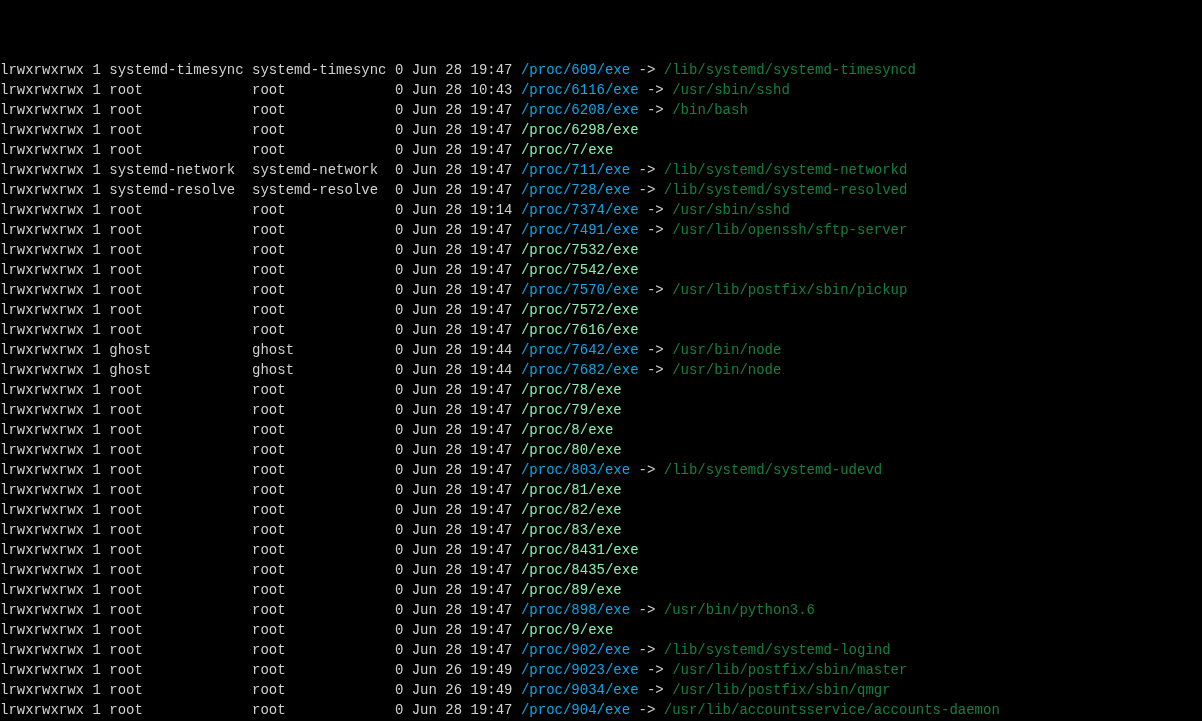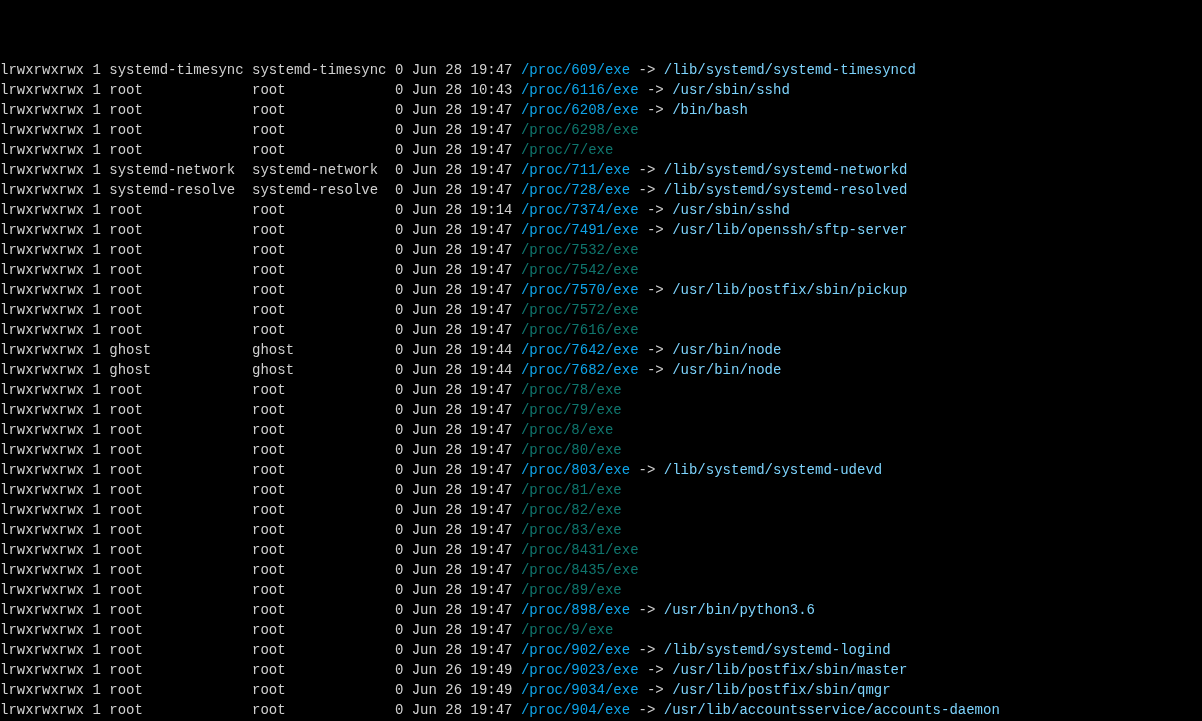--- a/index.html
+++ b/index.html
@@ -8,22 +8,22 @@
     font-family: "Consolas", "Courier New", monospace;
     font-size: 14px;
     line-height: 20px;
     margin: 0;
     padding: 0;
     white-space: pre;
   }
   .row { white-space: pre; }
   .perm { color: #d0d0d0; }
   .cyan { color: #0ea5e9; }
-  .red  { color: #0f766e; text-align: center; }
-  .green{ color: #7dd3fc; margin-top: 48px; }
+  .red  { color: #86efac; text-align: center; }
+  .green{ color: #15803d; margin-top: 48px; }
   .attr { color: #d0d0d0; }
 </style>
 </head>
 <body>
 
 
 <div id="listing"><div class="row"><span class="perm">lrwxrwxrwx</span><span class="attr"> 1 </span><span class="attr">systemd-timesync </span><span class="attr">systemd-timesync </span><span class="attr">0 </span><span class="attr">Jun 28 19:47</span> <span class="cyan">/proc/609/exe</span><span class="attr"> -&gt; </span><span class="green">/lib/systemd/systemd-timesyncd</span></div><div class="row"><span class="perm">lrwxrwxrwx</span><span class="attr"> 1 </span><span class="attr">root             </span><span class="attr">root             </span><span class="attr">0 </span><span class="attr">Jun 28 10:43</span> <span class="cyan">/proc/6116/exe</span><span class="attr"> -&gt; </span><span class="green">/usr/sbin/sshd</span></div><div class="row"><span class="perm">lrwxrwxrwx</span><span class="attr"> 1 </span><span class="attr">root             </span><span class="attr">root             </span><span class="attr">0 </span><span class="attr">Jun 28 19:47</span> <span class="cyan">/proc/6208/exe</span><span class="attr"> -&gt; </span><span class="green">/bin/bash</span></div><div class="row"><span class="perm">lrwxrwxrwx</span><span class="attr"> 1 </span><span class="attr">root             </span><span class="attr">root             </span><span class="attr">0 </span><span class="attr">Jun 28 19:47</span> <span class="red">/proc/6298/exe</span></div><div class="row"><span class="perm">lrwxrwxrwx</span><span class="attr"> 1 </span><span class="attr">root             </span><span class="attr">root             </span><span class="attr">0 </span><span class="attr">Jun 28 19:47</span> <span class="red">/proc/7/exe</span></div><div class="row"><span class="perm">lrwxrwxrwx</span><span class="attr"> 1 </span><span class="attr">systemd-network  </span><span class="attr">systemd-network  </span><span class="attr">0 </span><span class="attr">Jun 28 19:47</span> <span class="cyan">/proc/711/exe</span><span class="attr"> -&gt; </span><span class="green">/lib/systemd/systemd-networkd</span></div><div class="row"><span class="perm">lrwxrwxrwx</span><span class="attr"> 1 </span><span class="attr">systemd-resolve  </span><span class="attr">systemd-resolve  </span><span class="attr">0 </span><span class="attr">Jun 28 19:47</span> <span class="cyan">/proc/728/exe</span><span class="attr"> -&gt; </span><span class="green">/lib/systemd/systemd-resolved</span></div><div class="row"><span class="perm">lrwxrwxrwx</span><span class="attr"> 1 </span><span class="attr">root             </span><span class="attr">root             </span><span class="attr">0 </span><span class="attr">Jun 28 19:14</span> <span class="cyan">/proc/7374/exe</span><span class="attr"> -&gt; </span><span class="green">/usr/sbin/sshd</span></div><div class="row"><span class="perm">lrwxrwxrwx</span><span class="attr"> 1 </span><span class="attr">root             </span><span class="attr">root             </span><span class="attr">0 </span><span class="attr">Jun 28 19:47</span> <span class="cyan">/proc/7491/exe</span><span class="attr"> -&gt; </span><span class="green">/usr/lib/openssh/sftp-server</span></div><div class="row"><span class="perm">lrwxrwxrwx</span><span class="attr"> 1 </span><span class="attr">root             </span><span class="attr">root             </span><span class="attr">0 </span><span class="attr">Jun 28 19:47</span> <span class="red">/proc/7532/exe</span></div><div class="row"><span class="perm">lrwxrwxrwx</span><span class="attr"> 1 </span><span class="attr">root             </span><span class="attr">root             </span><span class="attr">0 </span><span class="attr">Jun 28 19:47</span> <span class="red">/proc/7542/exe</span></div><div class="row"><span class="perm">lrwxrwxrwx</span><span class="attr"> 1 </span><span class="attr">root             </span><span class="attr">root             </span><span class="attr">0 </span><span class="attr">Jun 28 19:47</span> <span class="cyan">/proc/7570/exe</span><span class="attr"> -&gt; </span><span class="green">/usr/lib/postfix/sbin/pickup</span></div><div class="row"><span class="perm">lrwxrwxrwx</span><span class="attr"> 1 </span><span class="attr">root             </span><span class="attr">root             </span><span class="attr">0 </span><span class="attr">Jun 28 19:47</span> <span class="red">/proc/7572/exe</span></div><div class="row"><span class="perm">lrwxrwxrwx</span><span class="attr"> 1 </span><span class="attr">root             </span><span class="attr">root             </span><span class="attr">0 </span><span class="attr">Jun 28 19:47</span> <span class="red">/proc/7616/exe</span></div><div class="row"><span class="perm">lrwxrwxrwx</span><span class="attr"> 1 </span><span class="attr">ghost            </span><span class="attr">ghost            </span><span class="attr">0 </span><span class="attr">Jun 28 19:44</span> <span class="cyan">/proc/7642/exe</span><span class="attr"> -&gt; </span><span class="green">/usr/bin/node</span></div><div class="row"><span class="perm">lrwxrwxrwx</span><span class="attr"> 1 </span><span class="attr">ghost            </span><span class="attr">ghost            </span><span class="attr">0 </span><span class="attr">Jun 28 19:44</span> <span class="cyan">/proc/7682/exe</span><span class="attr"> -&gt; </span><span class="green">/usr/bin/node</span></div><div class="row"><span class="perm">lrwxrwxrwx</span><span class="attr"> 1 </span><span class="attr">root             </span><span class="attr">root             </span><span class="attr">0 </span><span class="attr">Jun 28 19:47</span> <span class="red">/proc/78/exe</span></div><div class="row"><span class="perm">lrwxrwxrwx</span><span class="attr"> 1 </span><span class="attr">root             </span><span class="attr">root             </span><span class="attr">0 </span><span class="attr">Jun 28 19:47</span> <span class="red">/proc/79/exe</span></div><div class="row"><span class="perm">lrwxrwxrwx</span><span class="attr"> 1 </span><span class="attr">root             </span><span class="attr">root             </span><span class="attr">0 </span><span class="attr">Jun 28 19:47</span> <span class="red">/proc/8/exe</span></div><div class="row"><span class="perm">lrwxrwxrwx</span><span class="attr"> 1 </span><span class="attr">root             </span><span class="attr">root             </span><span class="attr">0 </span><span class="attr">Jun 28 19:47</span> <span class="red">/proc/80/exe</span></div><div class="row"><span class="perm">lrwxrwxrwx</span><span class="attr"> 1 </span><span class="attr">root             </span><span class="attr">root             </span><span class="attr">0 </span><span class="attr">Jun 28 19:47</span> <span class="cyan">/proc/803/exe</span><span class="attr"> -&gt; </span><span class="green">/lib/systemd/systemd-udevd</span></div><div class="row"><span class="perm">lrwxrwxrwx</span><span class="attr"> 1 </span><span class="attr">root             </span><span class="attr">root             </span><span class="attr">0 </span><span class="attr">Jun 28 19:47</span> <span class="red">/proc/81/exe</span></div><div class="row"><span class="perm">lrwxrwxrwx</span><span class="attr"> 1 </span><span class="attr">root             </span><span class="attr">root             </span><span class="attr">0 </span><span class="attr">Jun 28 19:47</span> <span class="red">/proc/82/exe</span></div><div class="row"><span class="perm">lrwxrwxrwx</span><span class="attr"> 1 </span><span class="attr">root             </span><span class="attr">root             </span><span class="attr">0 </span><span class="attr">Jun 28 19:47</span> <span class="red">/proc/83/exe</span></div><div class="row"><span class="perm">lrwxrwxrwx</span><span class="attr"> 1 </span><span class="attr">root             </span><span class="attr">root             </span><span class="attr">0 </span><span class="attr">Jun 28 19:47</span> <span class="red">/proc/8431/exe</span></div><div class="row"><span class="perm">lrwxrwxrwx</span><span class="attr"> 1 </span><span class="attr">root             </span><span class="attr">root             </span><span class="attr">0 </span><span class="attr">Jun 28 19:47</span> <span class="red">/proc/8435/exe</span></div><div class="row"><span class="perm">lrwxrwxrwx</span><span class="attr"> 1 </span><span class="attr">root             </span><span class="attr">root             </span><span class="attr">0 </span><span class="attr">Jun 28 19:47</span> <span class="red">/proc/89/exe</span></div><div class="row"><span class="perm">lrwxrwxrwx</span><span class="attr"> 1 </span><span class="attr">root             </span><span class="attr">root             </span><span class="attr">0 </span><span class="attr">Jun 28 19:47</span> <span class="cyan">/proc/898/exe</span><span class="attr"> -&gt; </span><span class="green">/usr/bin/python3.6</span></div><div class="row"><span class="perm">lrwxrwxrwx</span><span class="attr"> 1 </span><span class="attr">root             </span><span class="attr">root             </span><span class="attr">0 </span><span class="attr">Jun 28 19:47</span> <span class="red">/proc/9/exe</span></div><div class="row"><span class="perm">lrwxrwxrwx</span><span class="attr"> 1 </span><span class="attr">root             </span><span class="attr">root             </span><span class="attr">0 </span><span class="attr">Jun 28 19:47</span> <span class="cyan">/proc/902/exe</span><span class="attr"> -&gt; </span><span class="green">/lib/systemd/systemd-logind</span></div><div class="row"><span class="perm">lrwxrwxrwx</span><span class="attr"> 1 </span><span class="attr">root             </span><span class="attr">root             </span><span class="attr">0 </span><span class="attr">Jun 26 19:49</span> <span class="cyan">/proc/9023/exe</span><span class="attr"> -&gt; </span><span class="green">/usr/lib/postfix/sbin/master</span></div><div class="row"><span class="perm">lrwxrwxrwx</span><span class="attr"> 1 </span><span class="attr">root             </span><span class="attr">root             </span><span class="attr">0 </span><span class="attr">Jun 26 19:49</span> <span class="cyan">/proc/9034/exe</span><span class="attr"> -&gt; </span><span class="green">/usr/lib/postfix/sbin/qmgr</span></div><div class="row"><span class="perm">lrwxrwxrwx</span><span class="attr"> 1 </span><span class="attr">root             </span><span class="attr">root             </span><span class="attr">0 </span><span class="attr">Jun 28 19:47</span> <span class="cyan">/proc/904/exe</span><span class="attr"> -&gt; </span><span class="green">/usr/lib/accountsservice/accounts-daemon</span></div><div class="row"> </div></div>
 
 
 

